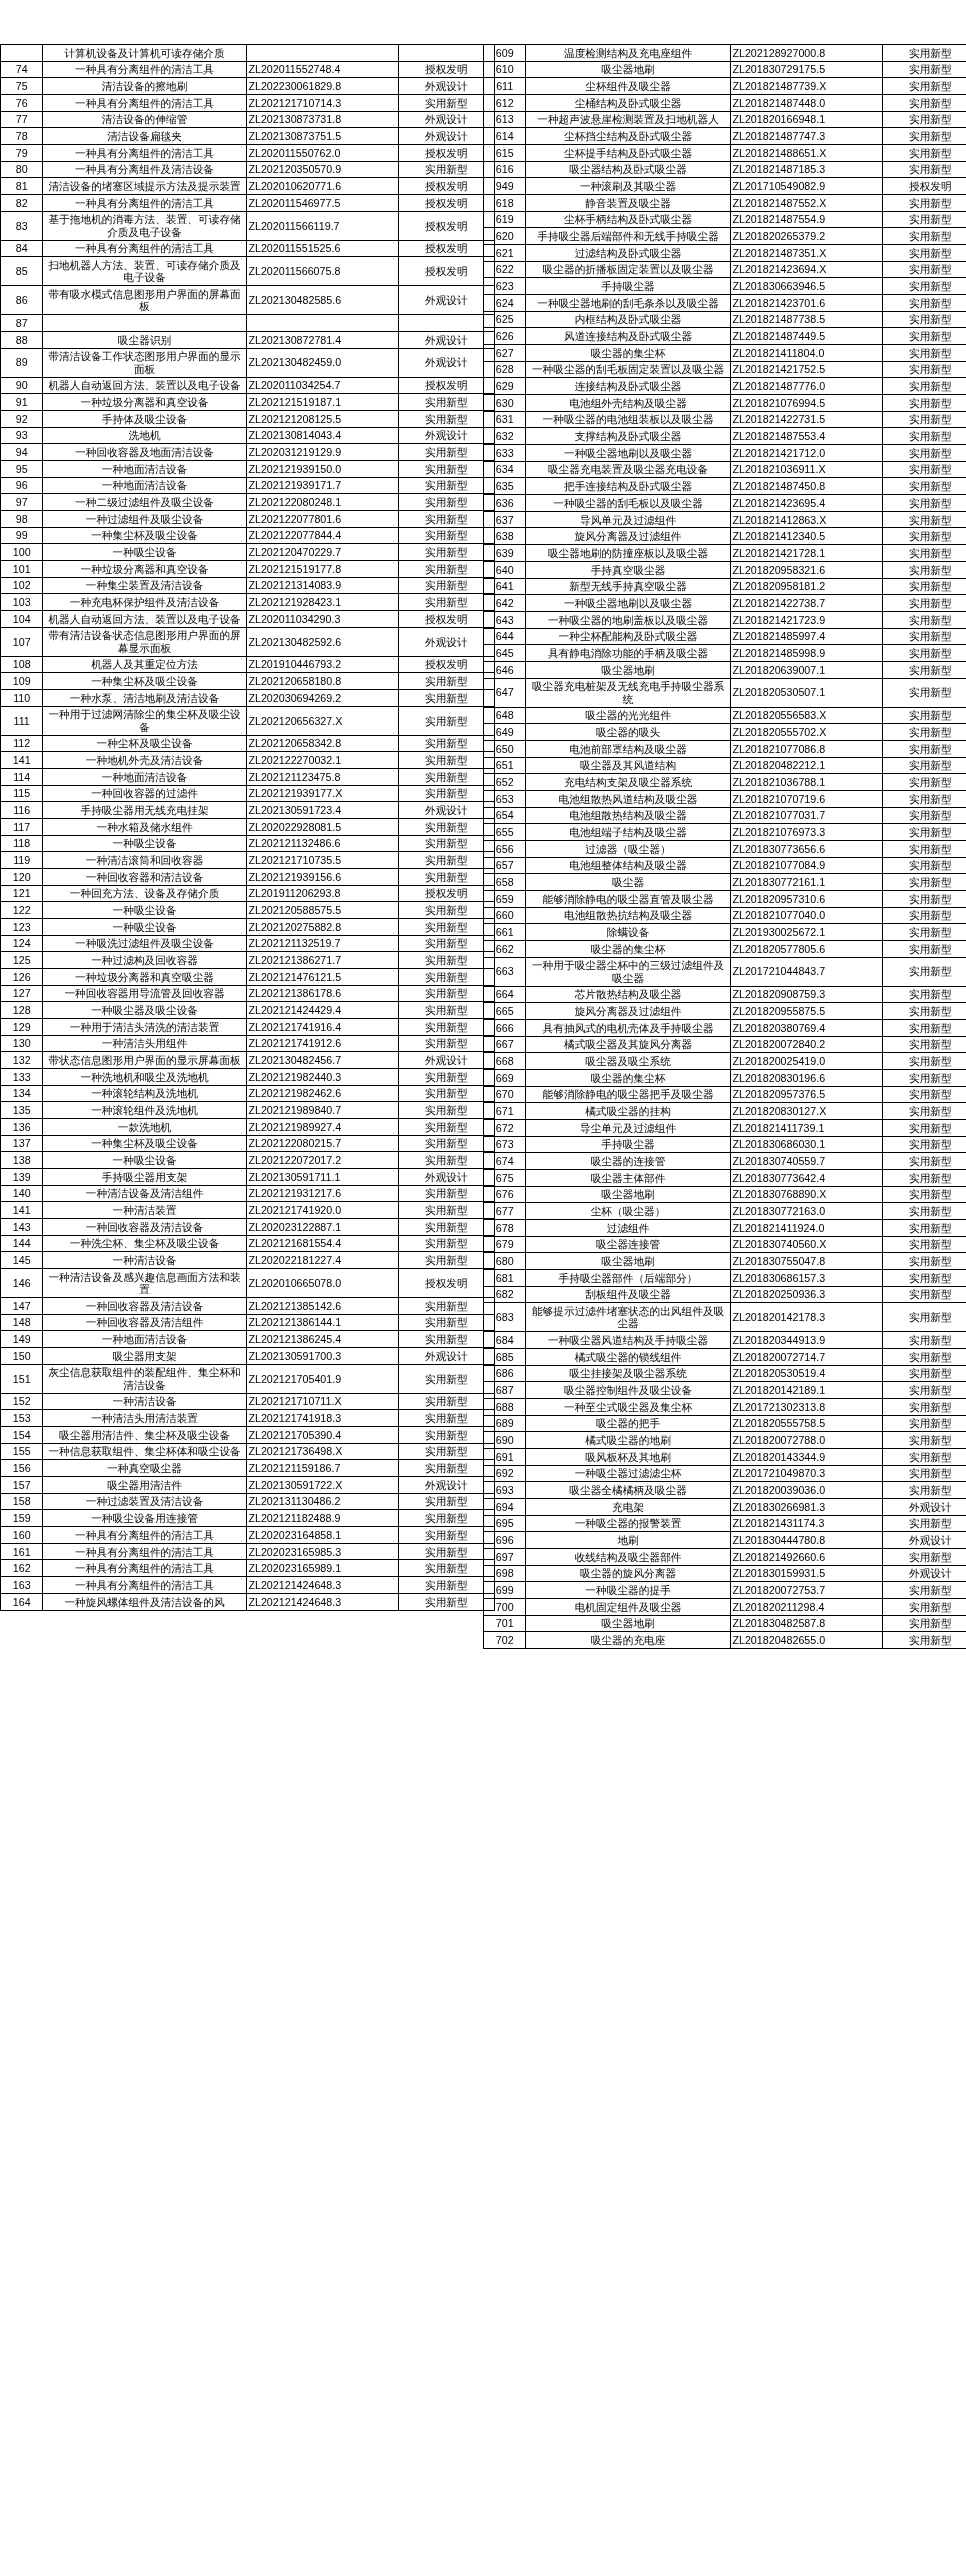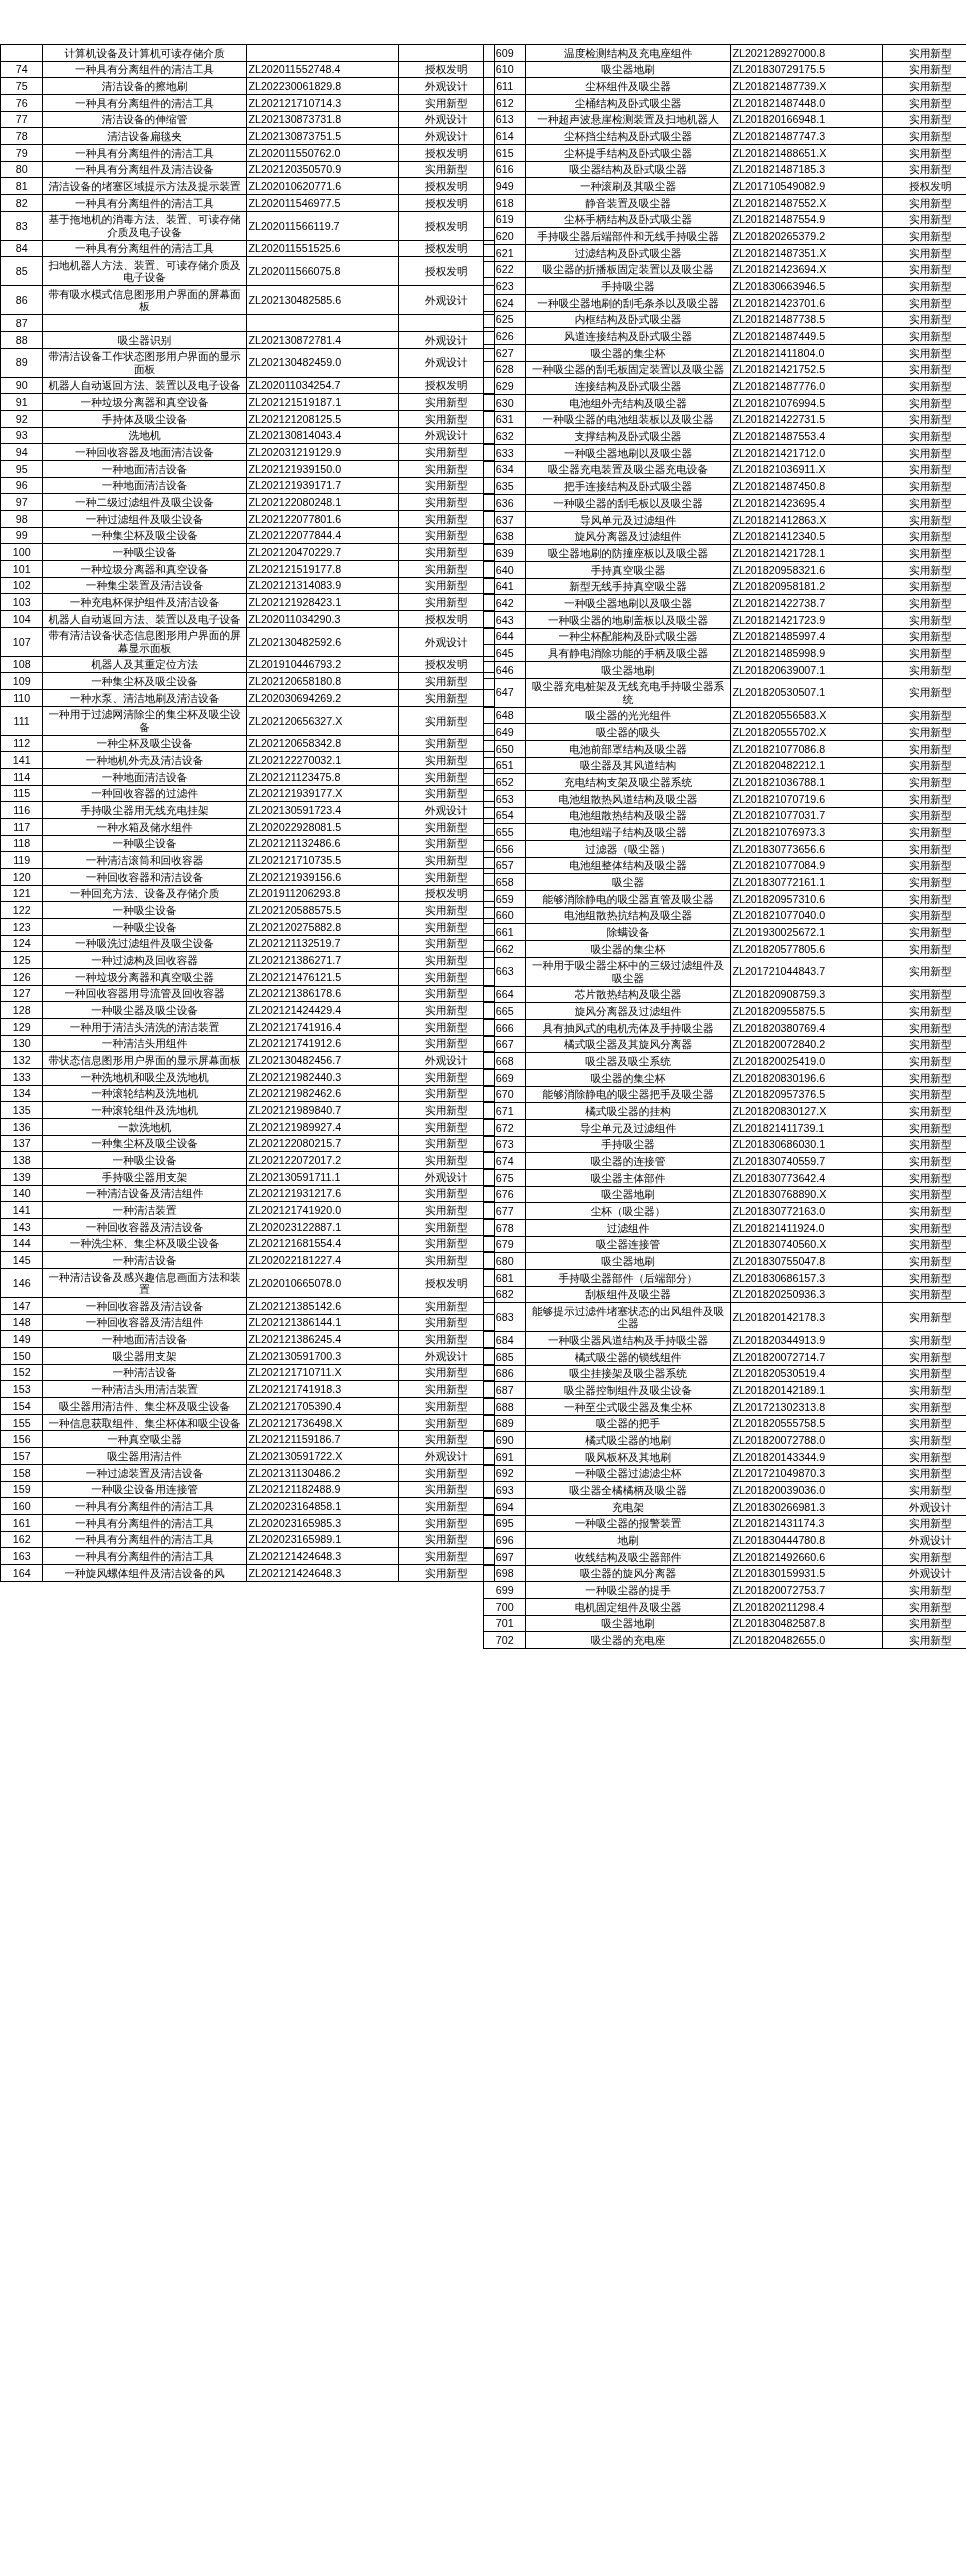--- a/index.html
+++ b/index.html
@@ -510,20 +510,26 @@
             <td class="c-id">ZL202121386245.4</td>
             <td class="c-type">实用新型</td>
           </tr>
           <tr>
             <td class="c-num">150</td>
             <td class="c-name">吸尘器用支架</td>
             <td class="c-id">ZL202130591700.3</td>
             <td class="c-type">外观设计</td>
           </tr>
           <tr>
+            <td class="c-num">151</td>
+            <td class="c-name">灰尘信息获取组件的装配组件、集尘杯和清洁设备</td>
+            <td class="c-id">ZL202121705401.9</td>
+            <td class="c-type">实用新型</td>
+          </tr>
+          <tr>
             <td class="c-num">152</td>
             <td class="c-name">一种清洁设备</td>
             <td class="c-id">ZL202121710711.X</td>
             <td class="c-type">实用新型</td>
           </tr>
           <tr>
             <td class="c-num">153</td>
             <td class="c-name">一种清洁头用清洁装置</td>
             <td class="c-id">ZL202121741918.3</td>
             <td class="c-type">实用新型</td>

